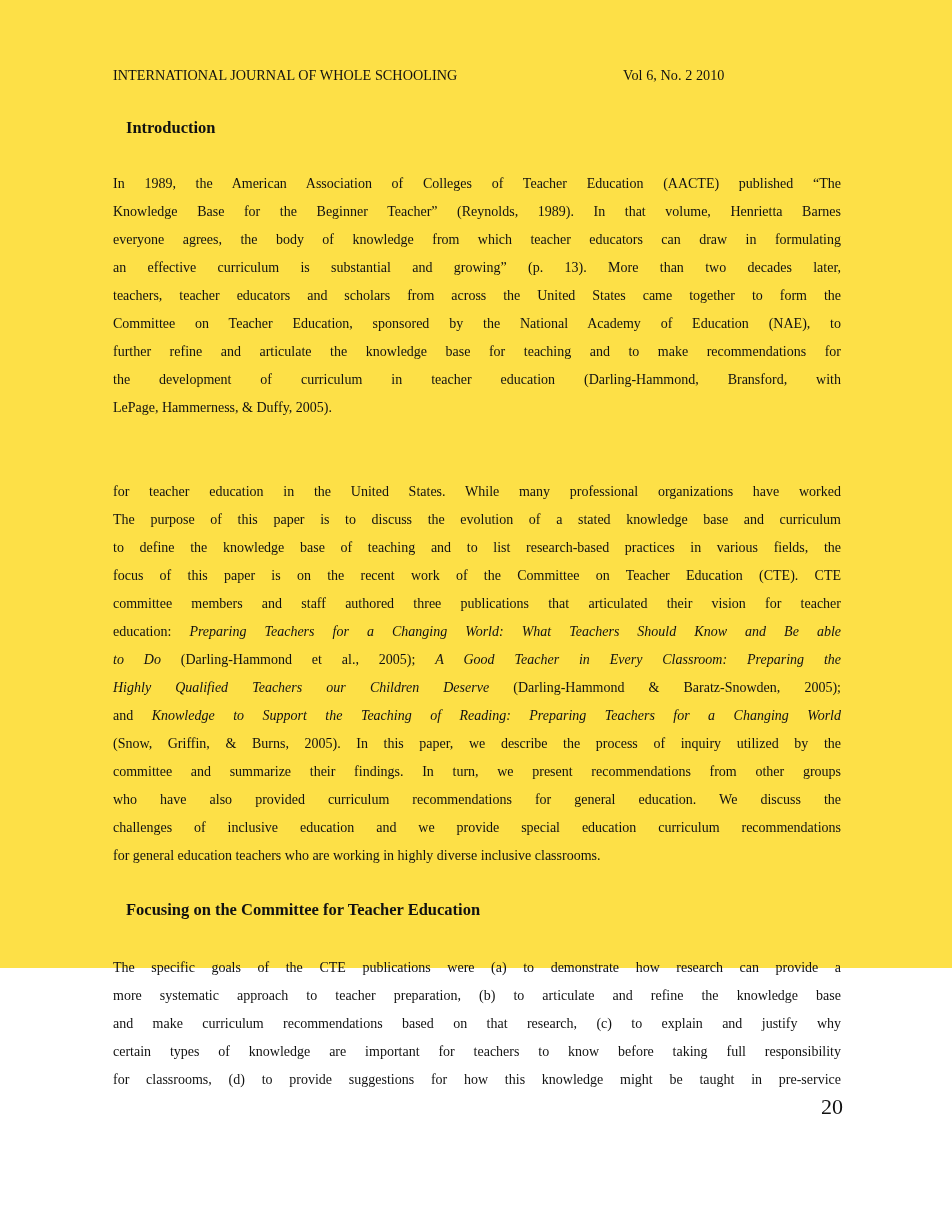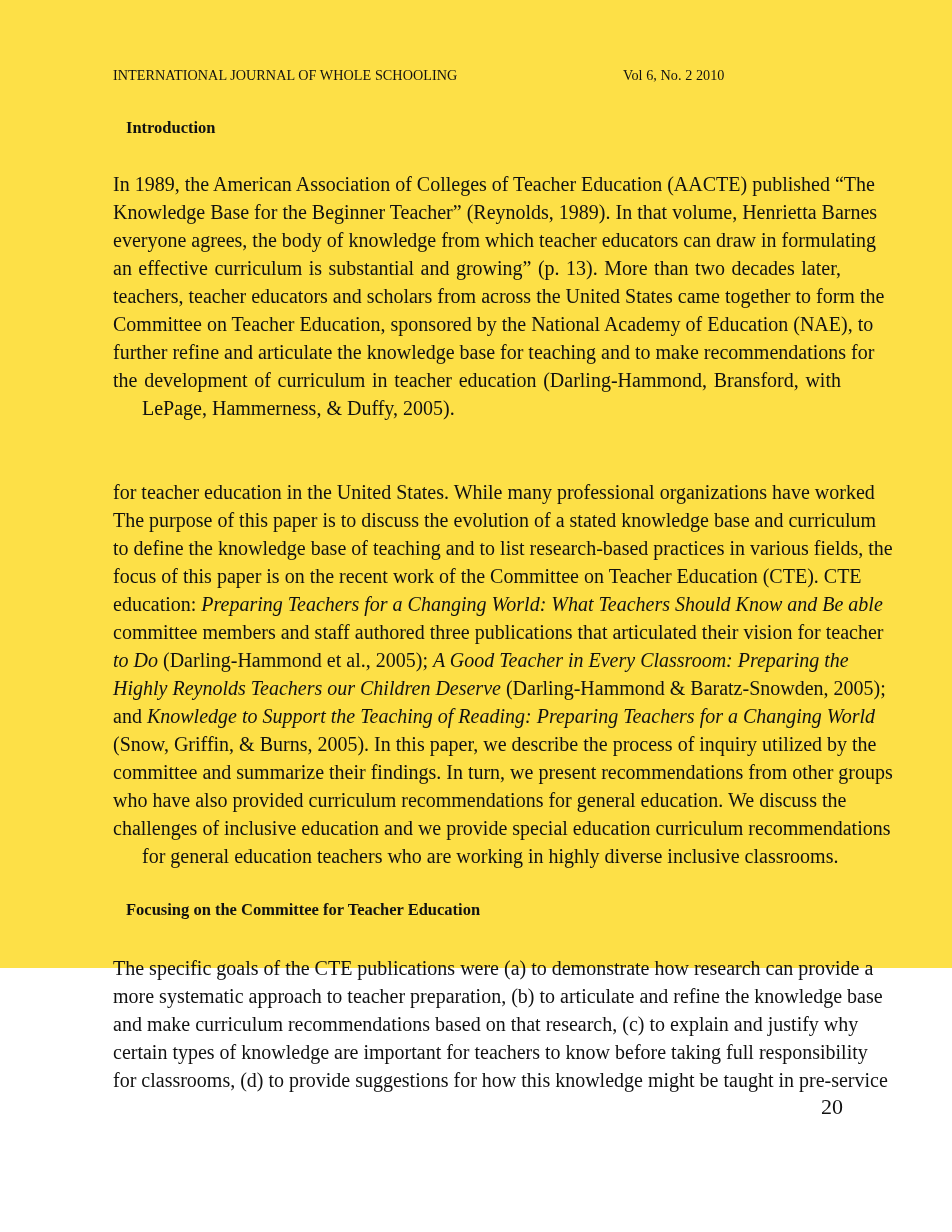--- a/index.html
+++ b/index.html
@@ -3,23 +3,23 @@
 <meta charset="utf-8">
 <style>
   html, body { margin: 0; padding: 0; background: #ffffff; }
   body { width: 952px; height: 1232px; position: relative; overflow: hidden;
          font-family: "Liberation Serif", serif; color: #111111; }
   .page { position: absolute; left: 0; top: 0; width: 952px; height: 968px; background: #fde047; }
   .running-head { position: absolute; top: 67px; font-size: 14.2px; letter-spacing: 0.05px; white-space: nowrap; }
   .rh-left { left: 113px; }
   .rh-right { left: 623px; }
   .heading { position: absolute; left: 113px; font-size: 16.5px; font-weight: bold; white-space: nowrap; margin-left: 13px; }
-  .para { position: absolute; left: 113px; width: 728px; font-size: 20px; }
+  .para { position: absolute; left: 113px; width: 728px; font-size: 14px; }
   .line { height: 28px; line-height: 28px; text-align: justify; text-align-last: justify; white-space: nowrap; overflow: visible; }
-  .line.last { text-align-last: left; margin-left: 29px; }
+  .line.last { text-align-last: left; }
   .line span.it { font-style: italic; }
   .page-number { position: absolute; left: 821px; top: 1094px; font-size: 22px; }
 </style>
 </head>
 <body>
 
 <div class="page">
   <div class="running-head rh-left">INTERNATIONAL JOURNAL OF WHOLE SCHOOLING</div>
   <div class="running-head rh-right">Vol 6, No. 2 2010</div>
 
@@ -34,24 +34,24 @@
       <div class="line"><span>Committee on Teacher Education, sponsored by the National Academy of Education (NAE), to</span></div>
       <div class="line"><span>further refine and articulate the knowledge base for teaching and to make recommendations for</span></div>
       <div class="line"><span>the development of curriculum in teacher education (Darling-Hammond, Bransford, with</span></div>
       <div class="line last"><span>LePage, Hammerness, &amp; Duffy, 2005).</span></div>
     </div>
   <div class="para" style="top:478px">
       <div class="line"><span>for teacher education in the United States. While many professional organizations have worked</span></div>
       <div class="line"><span>The purpose of this paper is to discuss the evolution of a stated knowledge base and curriculum</span></div>
       <div class="line"><span>to define the knowledge base of teaching and to list research-based practices in various fields, the</span></div>
       <div class="line"><span>focus of this paper is on the recent work of the Committee on Teacher Education (CTE). CTE</span></div>
+      <div class="line"><span>committee members and staff authored three publications that articulated their vision for teacher</span></div>
       <div class="line"><span>education: </span><span class="it">Preparing Teachers for a Changing World: What Teachers Should Know and Be able</span></div>
-      <div class="line"><span>committee members and staff authored three publications that articulated their vision for teacher</span></div>
       <div class="line"><span class="it">to Do</span><span> (Darling-Hammond et al., 2005); </span><span class="it">A Good Teacher in Every Classroom: Preparing the</span></div>
-      <div class="line"><span class="it">Highly Reynolds Teachers our Children Deserve</span><span> (Darling-Hammond &amp; Baratz-Snowden, 2005);</span></div>
+      <div class="line"><span class="it">Highly Qualified Teachers our Children Deserve</span><span> (Darling-Hammond &amp; Baratz-Snowden, 2005);</span></div>
       <div class="line"><span>and </span><span class="it">Knowledge to Support the Teaching of Reading: Preparing Teachers for a Changing World</span></div>
       <div class="line"><span>(Snow, Griffin, &amp; Burns, 2005). In this paper, we describe the process of inquiry utilized by the</span></div>
       <div class="line"><span>committee and summarize their findings. In turn, we present recommendations from other groups</span></div>
       <div class="line"><span>who have also provided curriculum recommendations for general education. We discuss the</span></div>
       <div class="line"><span>challenges of inclusive education and we provide special education curriculum recommendations</span></div>
       <div class="line last"><span>for general education teachers who are working in highly diverse inclusive classrooms.</span></div>
     </div>
 
   <div class="heading" style="top:900px">Focusing on the Committee for Teacher Education</div>
 

